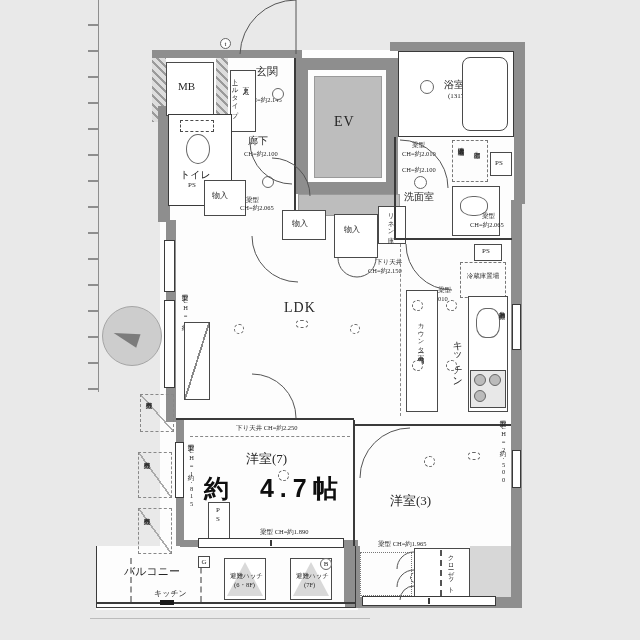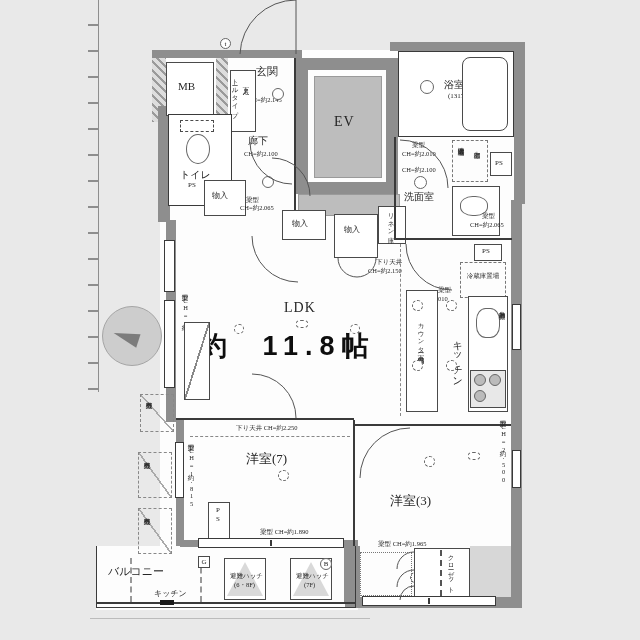--- a/index.html
+++ b/index.html
@@ -136,31 +136,31 @@
   <div class="circ" style="left:474px;top:374px;width:12px;height:12px;background:#bbb;"></div>
   <div class="circ" style="left:489px;top:374px;width:12px;height:12px;background:#bbb;"></div>
   <div class="circ" style="left:474px;top:390px;width:12px;height:12px;background:#bbb;"></div>
   <div class="lbl s10 v" style="left:450px;top:334px;height:60px;">キッチン</div>
   <div class="circ" style="left:412px;top:300px;width:11px;height:11px;border-style:dashed;"></div>
   <div class="circ" style="left:412px;top:360px;width:11px;height:11px;border-style:dashed;"></div>
   <div class="circ" style="left:446px;top:300px;width:11px;height:11px;border-style:dashed;"></div>
   <div class="circ" style="left:446px;top:360px;width:11px;height:11px;border-style:dashed;"></div>
 
   <div class="lbl" style="left:284px;top:300px;font-size:14px;letter-spacing:1px;">LDK</div>
-  <div class="lbl big" style="left:200px;top:328px;font-size:27px;letter-spacing:7px;word-spacing:14px;">約 11.8帖</div>
   <div class="circ" style="left:234px;top:324px;width:10px;height:10px;border-style:dashed;"></div>
   <div class="circ" style="left:296px;top:320px;width:12px;height:8px;border-style:dashed;border-radius:40%;"></div>
   <div class="circ" style="left:350px;top:324px;width:10px;height:10px;border-style:dashed;"></div>
   <div class="lbl s6 v" style="left:180px;top:288px;height:64px;">梁型 CH=約1.815</div>
   <div class="box" style="left:184px;top:322px;width:26px;height:78px;background:linear-gradient(to bottom right,transparent 48%,#888 48%,#888 52%,transparent 52%),#fff;"></div>
   <div class="line" style="left:176px;top:418px;width:178px;height:2px;"></div>
 
   <div class="lbl s6" style="left:236px;top:424px;">下り天井 CH=約2.250</div>
   <div class="dline" style="left:190px;top:436px;width:160px;"></div>
   <div class="lbl" style="left:246px;top:450px;font-size:13px;">洋室(7)</div>
+  <div class="lbl big" style="left:204px;top:472px;font-size:25px;letter-spacing:6px;word-spacing:12px;">約 4.7帖</div>
   <div class="circ" style="left:278px;top:470px;width:11px;height:11px;border-style:dashed;"></div>
   <div class="lbl s6 v" style="left:186px;top:438px;height:64px;">梁型 CH=約1.815</div>
   <div class="lbl s6" style="left:260px;top:528px;">梁型 CH=約1.890</div>
   <div class="box" style="left:208px;top:502px;width:22px;height:40px;"></div>
   <div class="lbl s7 v" style="left:214px;top:506px;height:32px;">PS</div>
   <div class="line" style="left:353px;top:420px;width:2px;height:126px;"></div>
 
   <div class="line" style="left:353px;top:424px;width:158px;height:2px;"></div>
   <div class="lbl" style="left:390px;top:492px;font-size:13px;">洋室(3)</div>
   <div class="lbl s6" style="left:378px;top:540px;">梁型 CH=約1.965</div>
@@ -179,21 +179,21 @@
   <div class="win" style="left:175px;top:442px;width:9px;height:56px;"></div>
   <div class="win" style="left:512px;top:304px;width:9px;height:46px;"></div>
   <div class="win" style="left:512px;top:450px;width:9px;height:38px;"></div>
   <div class="win" style="left:198px;top:538px;width:146px;height:10px;"></div>
   <div class="line" style="left:270px;top:540px;width:1.5px;height:6px;"></div>
   <div class="win" style="left:362px;top:596px;width:134px;height:10px;"></div>
   <div class="line" style="left:428px;top:598px;width:1.5px;height:6px;"></div>
 
   <div class="abs" style="left:96px;top:546px;width:260px;height:62px;border:1.5px solid #3a3a3a;border-top:none;box-sizing:border-box;"></div>
   <div class="line" style="left:96px;top:602px;width:260px;height:1.5px;"></div>
-  <div class="lbl s11" style="left:108px;top:564px;">バルコニー</div>
+  <div class="lbl s11" style="left:124px;top:564px;">バルコニー</div>
   <div class="lbl s8" style="left:154px;top:588px;">キッチン</div>
   <div class="abs" style="left:130px;top:558px;width:0;height:44px;border-left:2px dashed #999;"></div>
   <div class="abs" style="left:200px;top:558px;width:0;height:44px;border-left:2px dashed #999;"></div>
   <div class="line" style="left:160px;top:600px;width:14px;height:5px;background:#1a1a1a;"></div>
 
   <div class="box" style="left:224px;top:558px;width:42px;height:42px;"></div>
   <div class="tri" style="left:227px;top:562px;border-left:18px solid transparent;border-right:18px solid transparent;border-bottom:34px solid #d9d9d9;"></div>
   <div class="lbl s6" style="left:230px;top:572px;">避難ハッチ</div>
   <div class="lbl s6" style="left:234px;top:581px;">(6・8F)</div>
 

